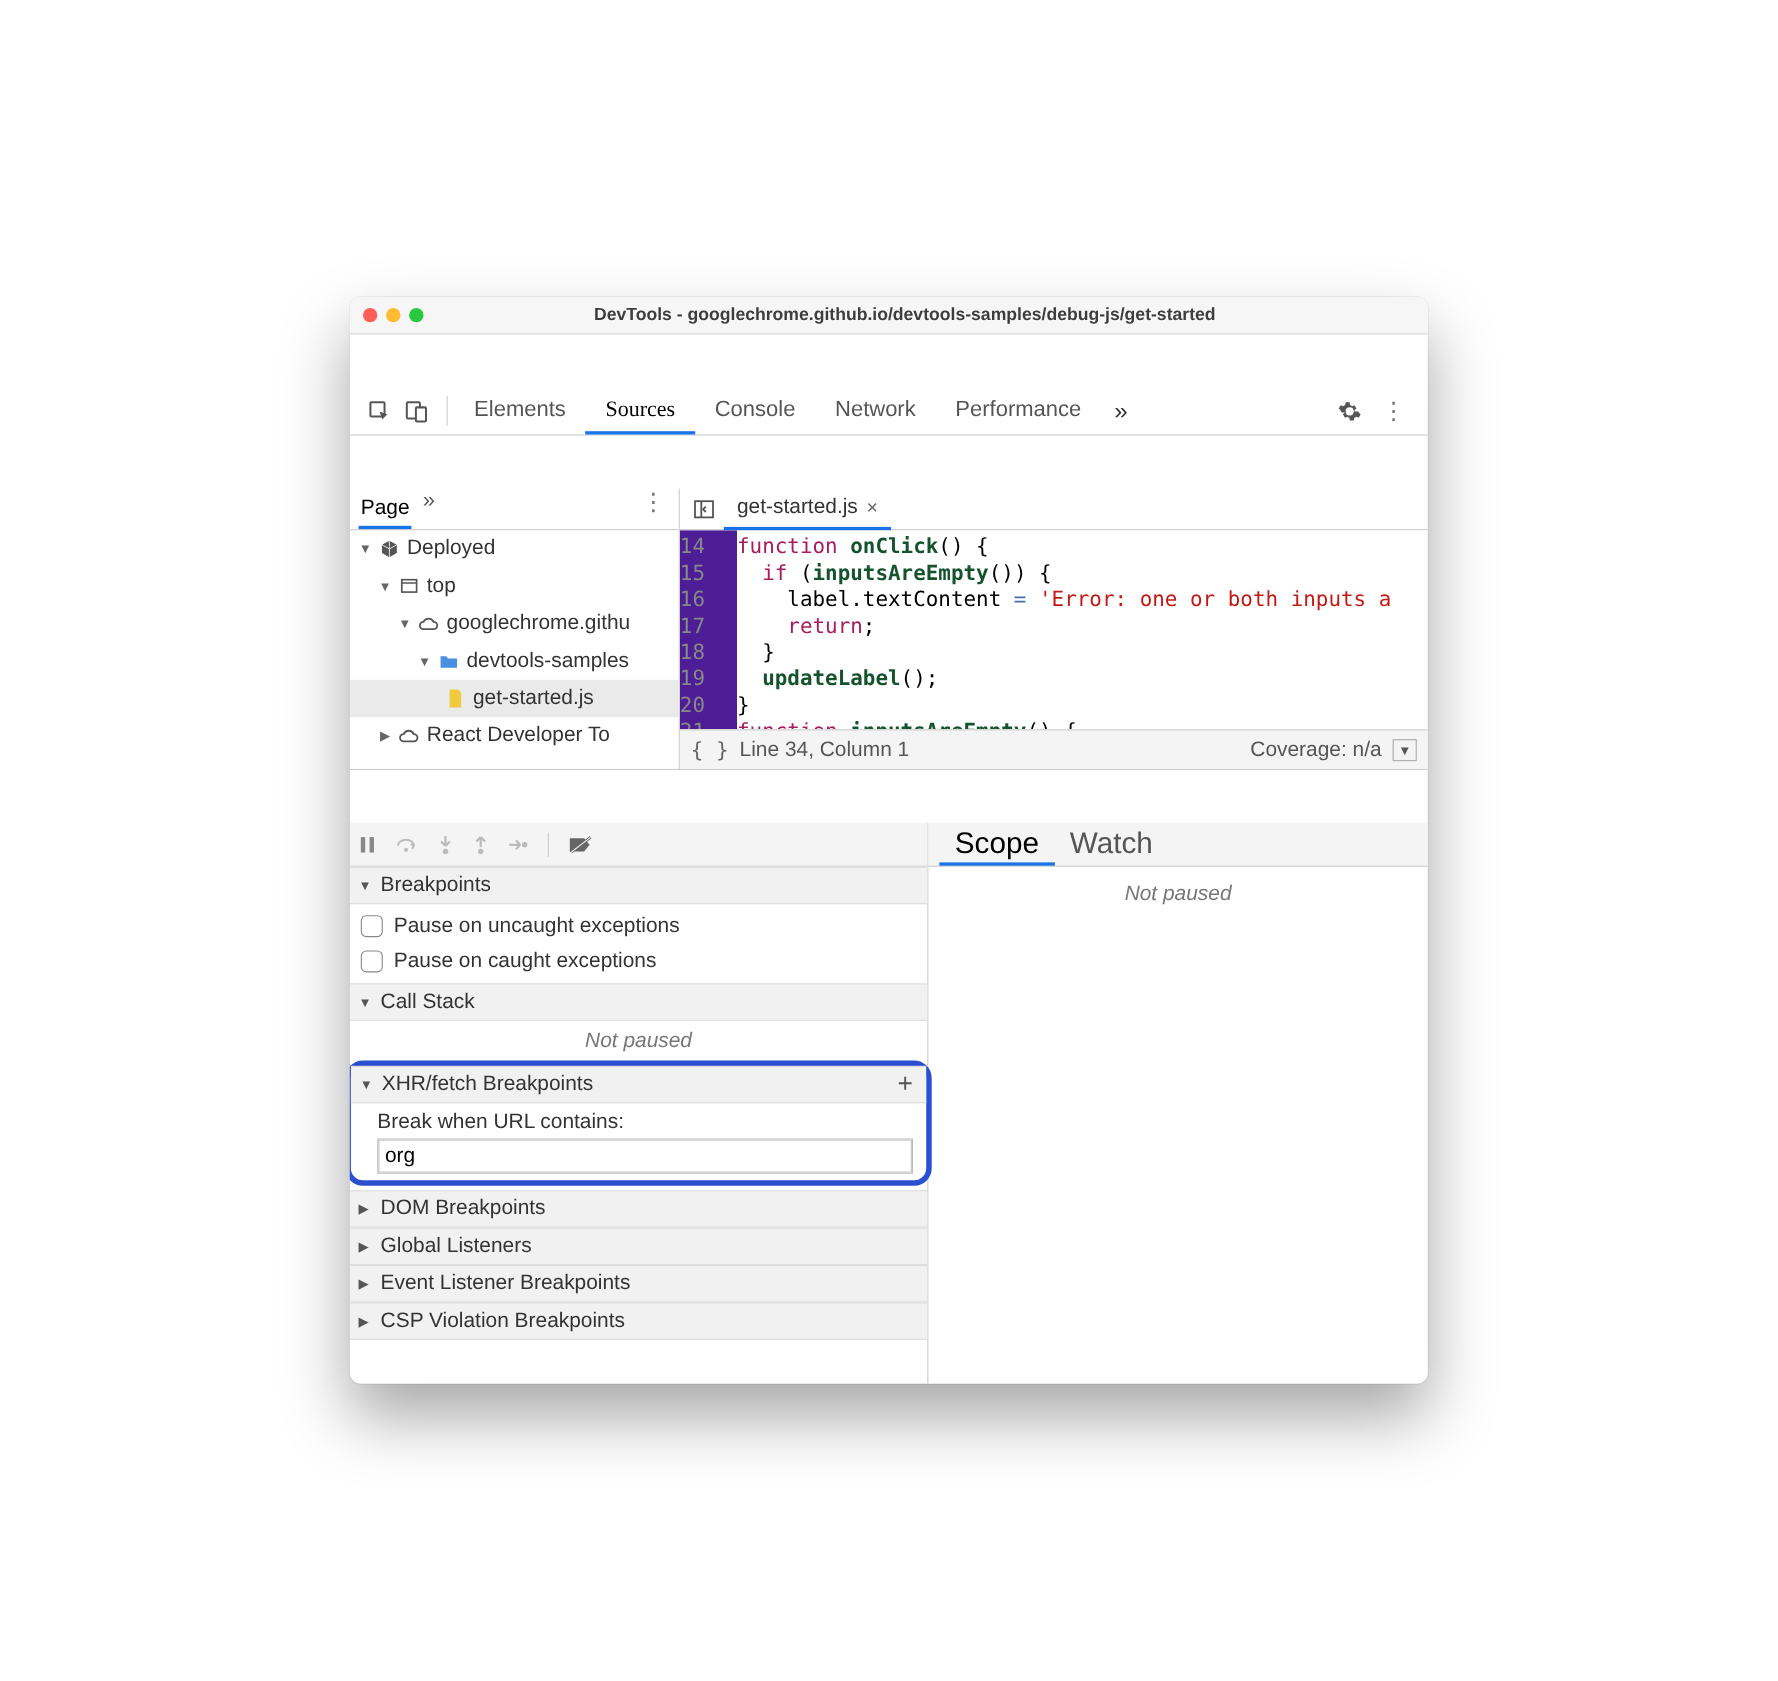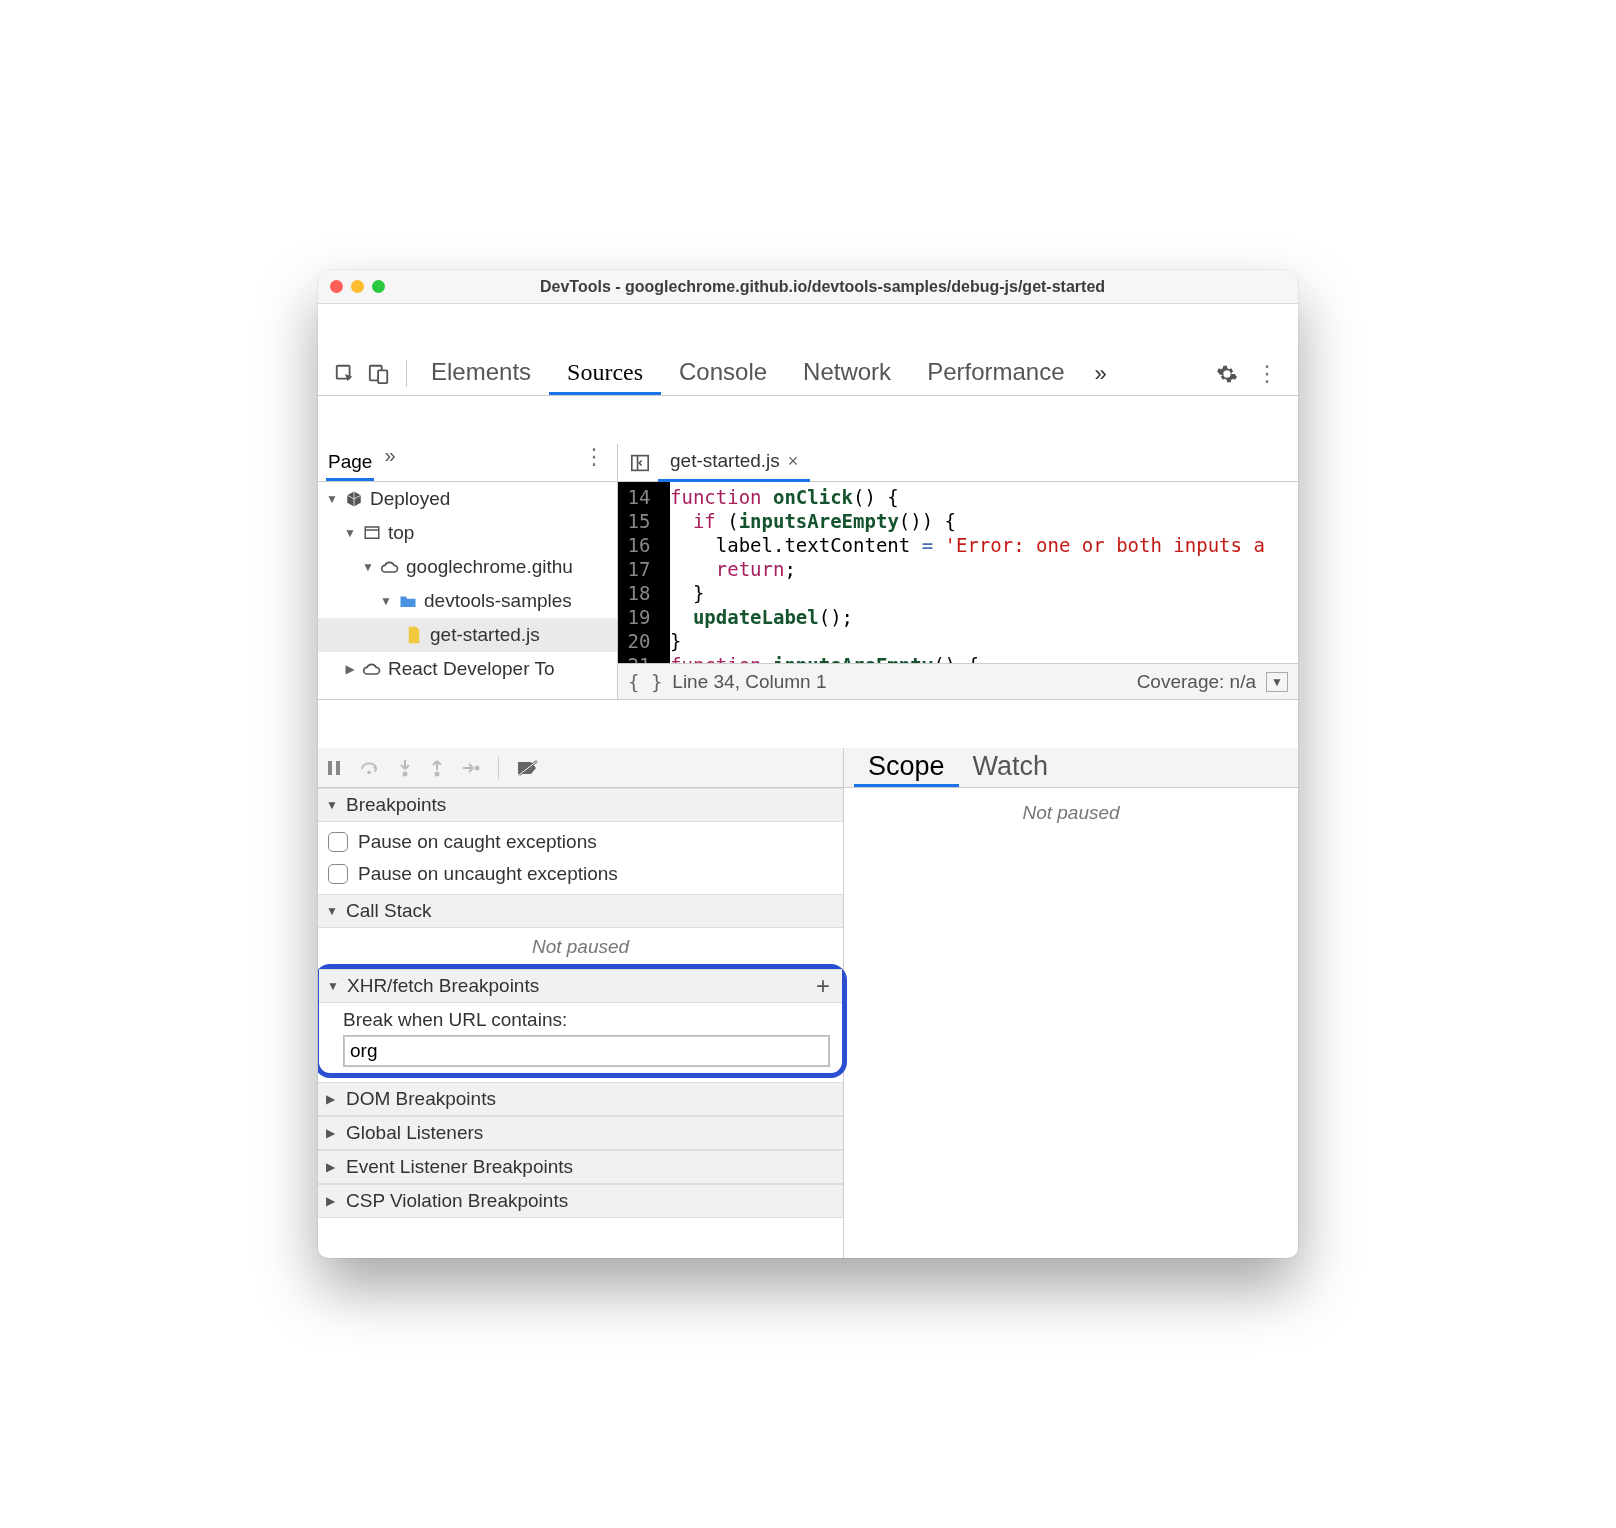--- a/index.html
+++ b/index.html
@@ -44,21 +44,21 @@
   height: 44px;
   display: flex;
   align-items: stretch;
   border-bottom: 1px solid #ccc;
   padding: 0 6px;
 }
 .tabsrow .ico-group { display: flex; align-items: center; gap: 12px; padding: 0 10px; }
 .tabsrow .ico-group svg { color: #555; }
 .tabsrow .divider { width: 1px; background: #ccc; margin: 8px 6px; }
 .tabsrow .tabs { display: flex; align-items: stretch; flex: 1; }
-.tab { padding: 0 18px; display: flex; align-items: center; color: #555; cursor: pointer; border-bottom: 3px solid transparent; font-size: 24px; }
+.tab { padding: 0 18px; display: flex; align-items: center; color: #555; cursor: pointer; border-bottom: 3px solid transparent; font-size: 20px; }
 .tab.active { color: #000; border-bottom-color: #1a73e8; font-weight: 500; font-family: Liberation Serif, serif; }
 .tabsrow .right-icons { display: flex; align-items: center; gap: 14px; padding: 0 10px; color: #555; }
 .chev-more { font-size: 22px; padding: 0 12px; display:flex;align-items:center; }
 
 .upper { display: flex; height: 256px; border-bottom: 1px solid #ccc; }
 .navigator { width: 300px; border-right: 1px solid #ccc; display: flex; flex-direction: column; overflow: hidden; }
 .nav-header { height: 38px; display: flex; border-bottom: 1px solid #ccc; padding: 0 8px; gap: 10px; }
 .nav-header .page-tab { color: #000; border-bottom: 3px solid #1a73e8; padding: 7px 2px 5px; font-size: 19px; }
 .nav-header .chev-sm { font-size: 20px; color: #555; }
 .nav-header .spacer { flex: 1; }
@@ -69,21 +69,21 @@
 .tree-row.selected { background: #eaeaea; }
 .pad1{padding-left:8px}.pad2{padding-left:26px}.pad3{padding-left:44px}.pad4{padding-left:62px}.pad5{padding-left:86px}
 .ico-sm { width: 20px; height: 20px; display:inline-flex; align-items:center; justify-content:center; }
 
 .editor { flex: 1; display: flex; flex-direction: column; overflow: hidden; }
 .ed-tabs { height: 38px; display: flex; align-items: center; border-bottom: 1px solid #ccc; padding-left: 4px; }
 .ed-nav-ico { padding: 0 8px; color: #555; }
 .file-tab { display: flex; align-items: center; gap: 8px; padding: 0 12px; height: 38px; border-bottom: 3px solid #1a73e8; font-size: 19px; }
 .file-tab .close { color: #666; font-size: 18px; }
 .code-area { flex: 1; display: flex; overflow: hidden; font-family: Menlo, Consolas, monospace; font-size: 19px; line-height: 24px; }
-.gutter { width: 52px; text-align: center; color: #888; padding: 3px 10px 0 0; background: #000000; }
+.gutter { width: 52px; text-align: left; color: #888; padding: 3px 10px 0 0; background: #4c1d95; }
 .gutter div { height: 24px; }
 .code { flex: 1; padding-top: 3px; white-space: pre; overflow: hidden; color: #000; }
 .code div { height: 24px; }
 .kw { color: #a71d5d; }
 .fn { color: #14532d; font-weight: bold; }
 .op { color: #4271ae; }
 .str { color: #c41a16; }
 .statusbar { height: 36px; border-top: 1px solid #ccc; display: flex; align-items: center; padding: 0 10px; background: #f4f4f4; font-size: 19px; color: #555; gap: 10px; }
 .statusbar .flex { flex: 1; }
 .statusbar .dropdown-ico { border: 1px solid #aaa; width:22px; height:20px; display:flex; align-items:center; justify-content:center; font-size:12px; }
@@ -307,25 +307,25 @@
           </span>
       </div>
 
       <div class="section-hdr">
         <span class="caret2">▼</span>
           <span>Breakpoints</span>
       </div>
       <div class="section-body">
         <div class="chk-row">
           <span class="chk"></span>
-          <span>Pause on caught exceptions</span>
+          <span>Pause on uncaught exceptions</span>
         </div>
         <div class="chk-row">
           <span class="chk"></span>
-          <span>Pause on uncaught exceptions</span>
+          <span>Pause on caught exceptions</span>
         </div>
       </div>
 
       <div class="section-hdr">
         <span class="caret2">▼</span>
           <span>Call Stack</span>
       </div>
       <div class="notpaused">Not paused</div>
 
       <div class="highlight-box">

